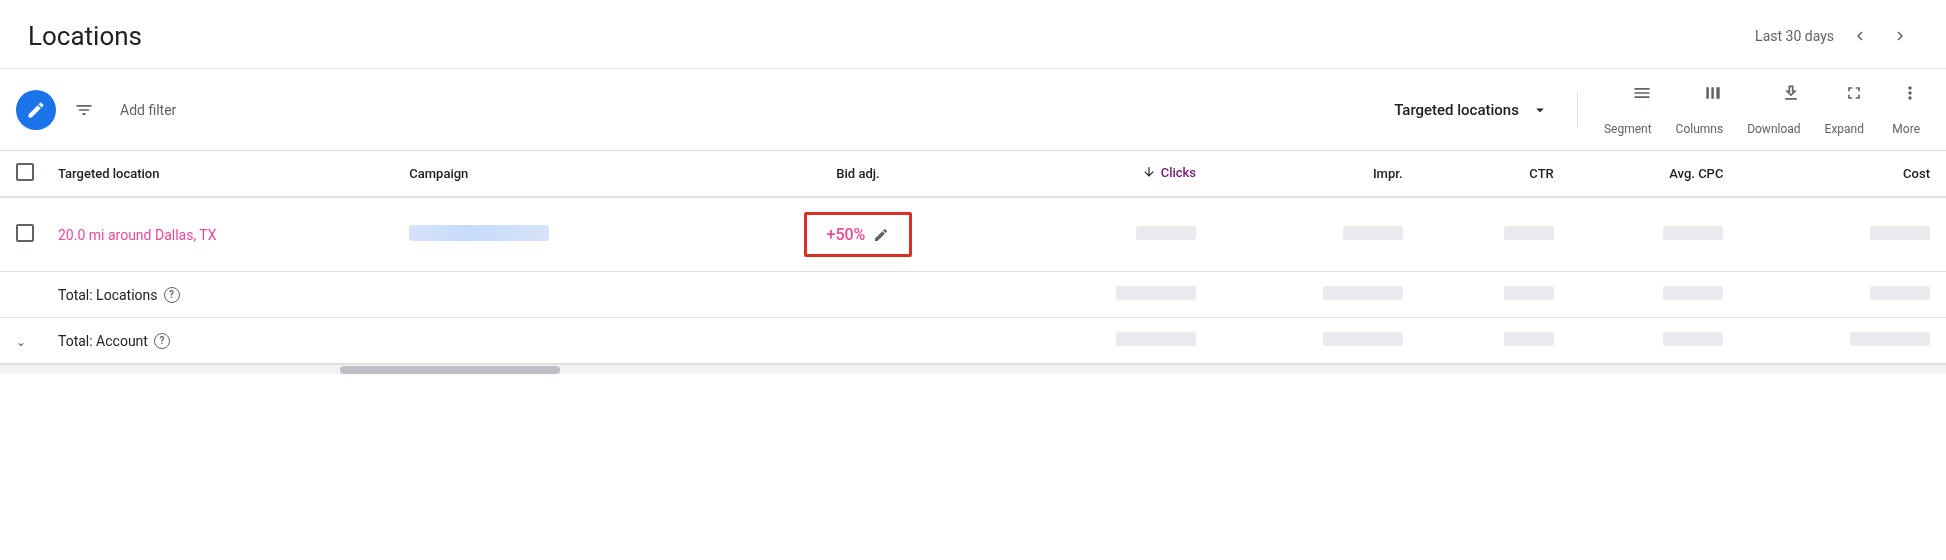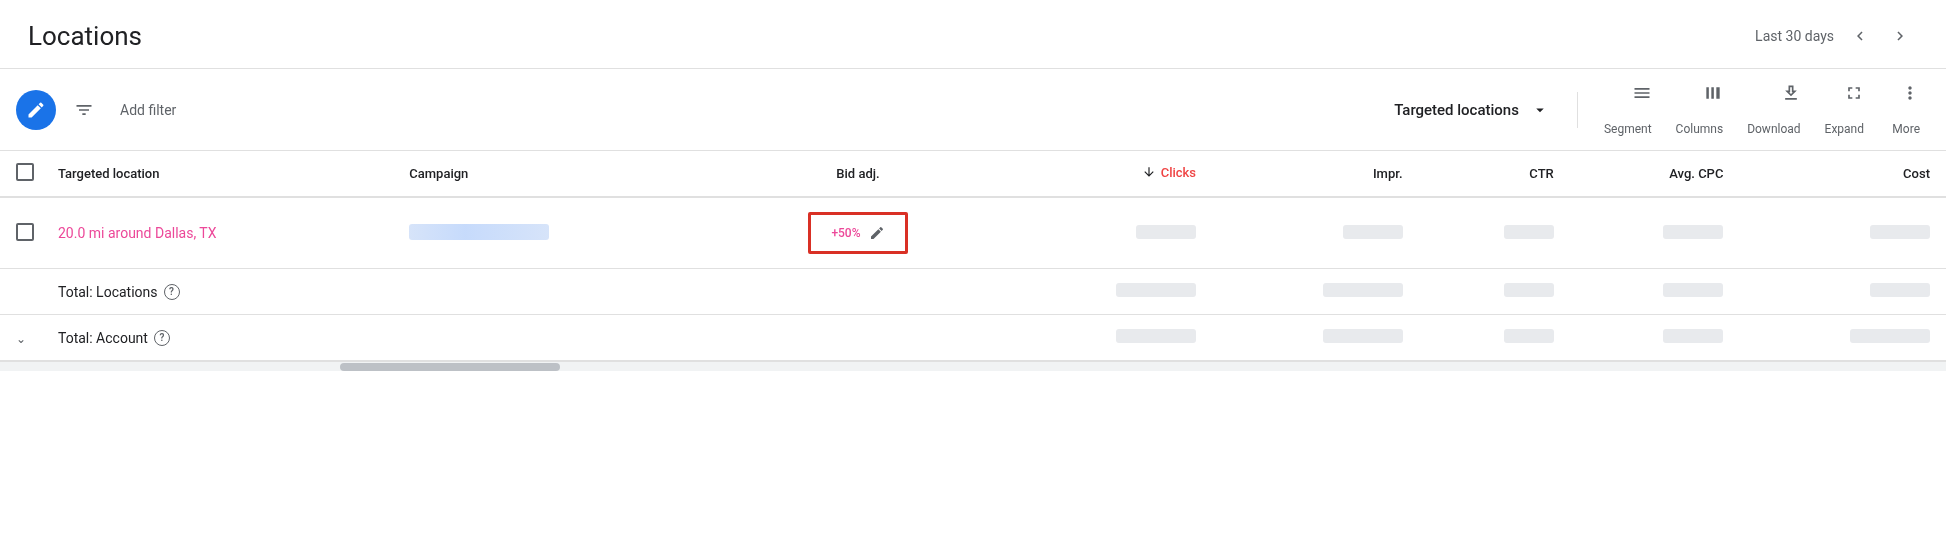--- a/index.html
+++ b/index.html
@@ -182,21 +182,21 @@
       text-align: center;
       position: relative;
     }
     .bid-adj-highlight {
       display: inline-flex;
       align-items: center;
       gap: 8px;
       border: 3px solid #d93025;
       border-radius: 2px;
       padding: 10px 20px;
-      font-size: 12px;
+      font-size: 16px;
       font-weight: 500;
     }
     .bid-adj-edit {
       color: #5f6368;
       font-size: 16px;
       cursor: pointer;
     }
 
     
     .blurred-text {
@@ -216,21 +216,21 @@
       height: 14px;
     }
     .grey-block.w60 { width: 60px; }
     .grey-block.w50 { width: 50px; }
     .grey-block.w80 { width: 80px; }
 
     
     .sort-arrow {
       display: inline-flex;
       align-items: center;
-      color: #ef4444;
+      color: #701a75;
       gap: 5px;
       text-align: center;
     }
 
     
     .total-row td {
       color: #202124;
       background: #fff;
       font-size: 14px;
     }

